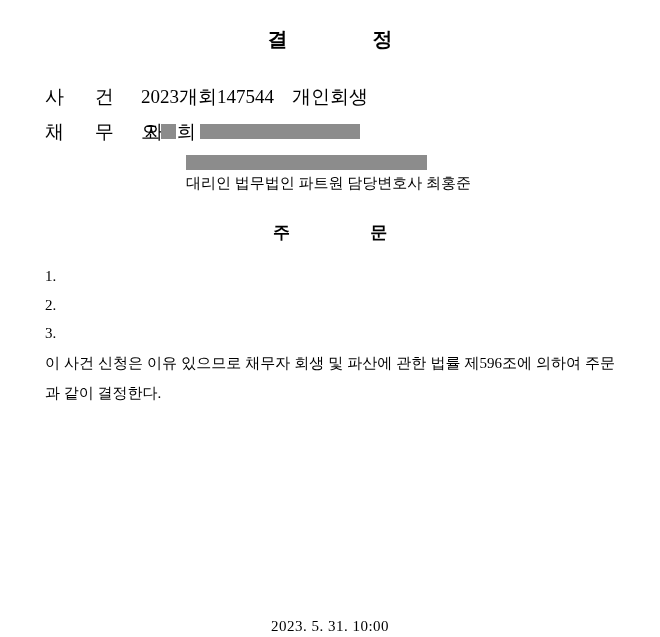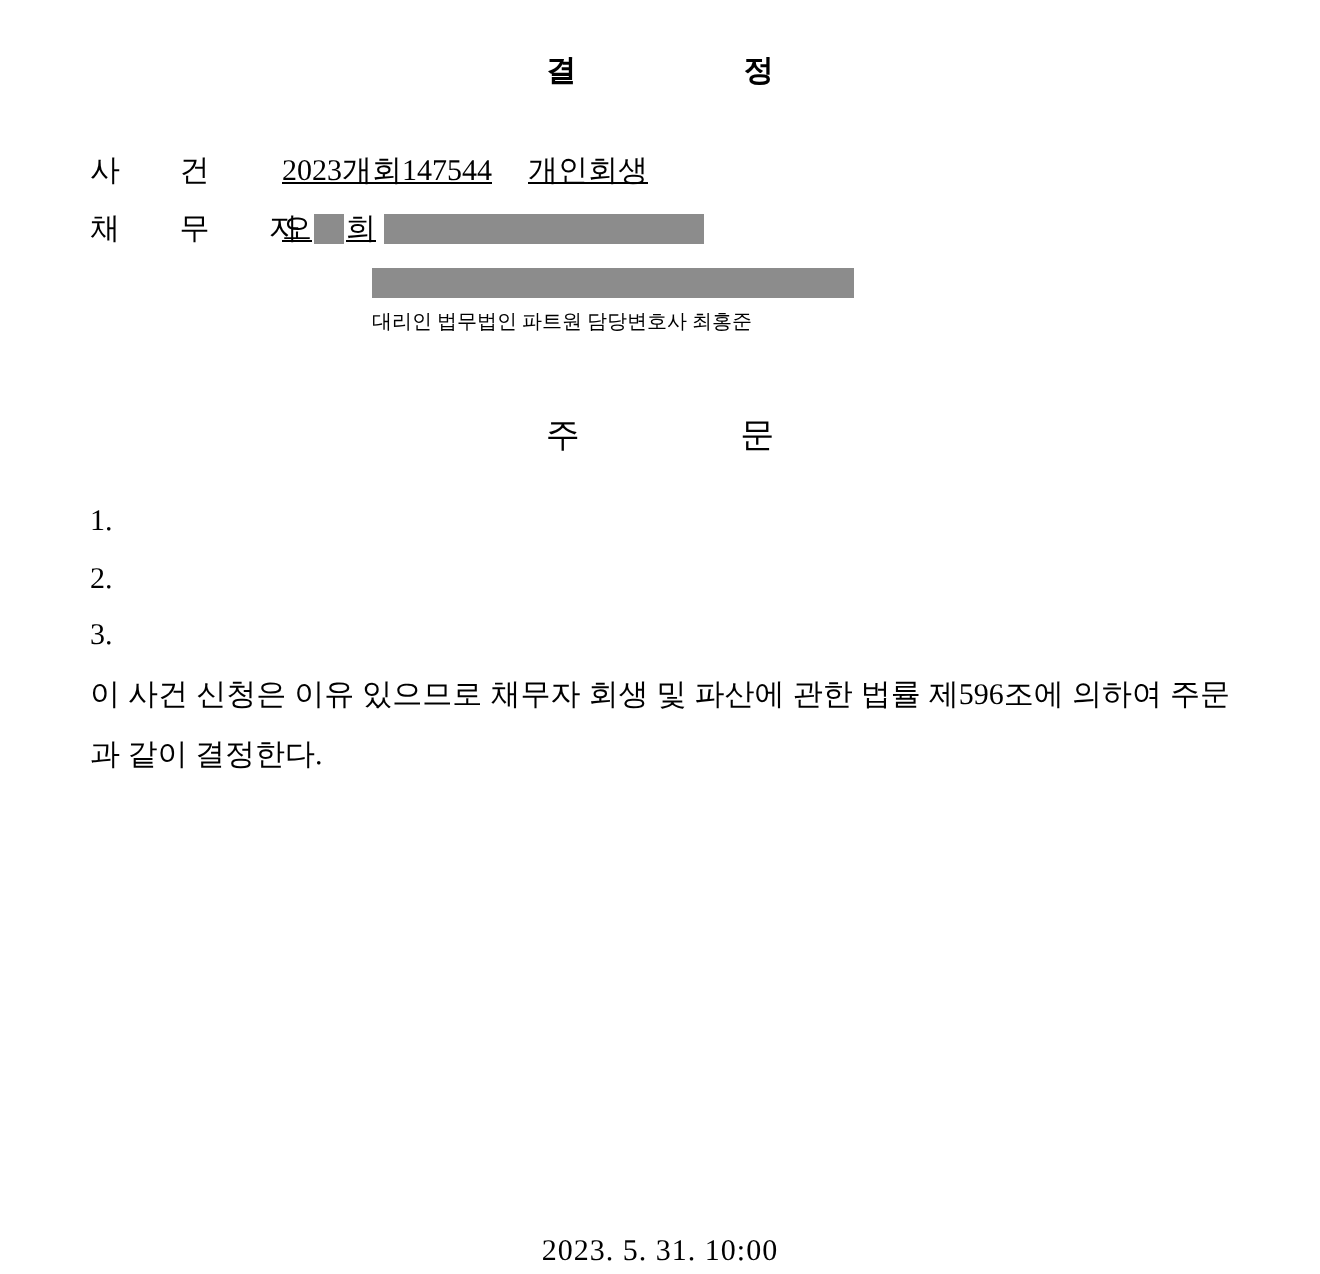--- a/index.html
+++ b/index.html
@@ -24,49 +24,48 @@
   .court-title {
     text-align: center;
     font-size: 22px;
     font-weight: bold;
     letter-spacing: 9px;
     margin-top: 32px;
     text-indent: 9px;
   }
   .doc-type {
     text-align: center;
-    font-size: 15px;
+    font-size: 20px;
     font-weight: bold;
     letter-spacing: 40px;
     margin-top: 26px;
     text-indent: 40px;
   }
   .field-block {
     margin-top: 30px;
     padding-left: 45px;
   }
   .field-row {
     display: flex;
     align-items: flex-start;
-    font-size: 15px;
+    font-size: 19px;
     margin-bottom: 6px;
     line-height: 1.5;
   }
   .field-label {
     width: 96px;
     flex: 0 0 96px;
     letter-spacing: 13px;
     white-space: nowrap;
   }
   .field-value {
     flex: 1;
     display: flex;
     align-items: center;
     flex-wrap: wrap;
-    text-decoration: underline;
   }
   .case-no {
     margin-right: 18px;
   }
   .name-part {
     white-space: pre;
   }
   .redact {
     display: inline-block;
     background: #8c8c8c;
@@ -87,30 +86,30 @@
     height: 15px;
     margin-left: 0px;
   }
   .row-line2 {
     padding-left: 141px;
     margin-top: 2px;
     margin-bottom: 4px;
   }
   .agent-line {
     padding-left: 141px;
-    font-size: 10px;
+    font-size: 15px;
     margin-top: 4px;
   }
   .section-heading {
     text-align: center;
     font-size: 17px;
-    font-weight: normal;
+    font-weight: bold;
     letter-spacing: 38px;
     text-indent: 38px;
-    margin-top: 38px;
+    margin-top: 28px;
     margin-bottom: 18px;
   }
   .ordered-list {
     padding-left: 45px;
     font-size: 15px;
     line-height: 1.9;
   }
   .ordered-item {
     display: flex;
     align-items: flex-start;

